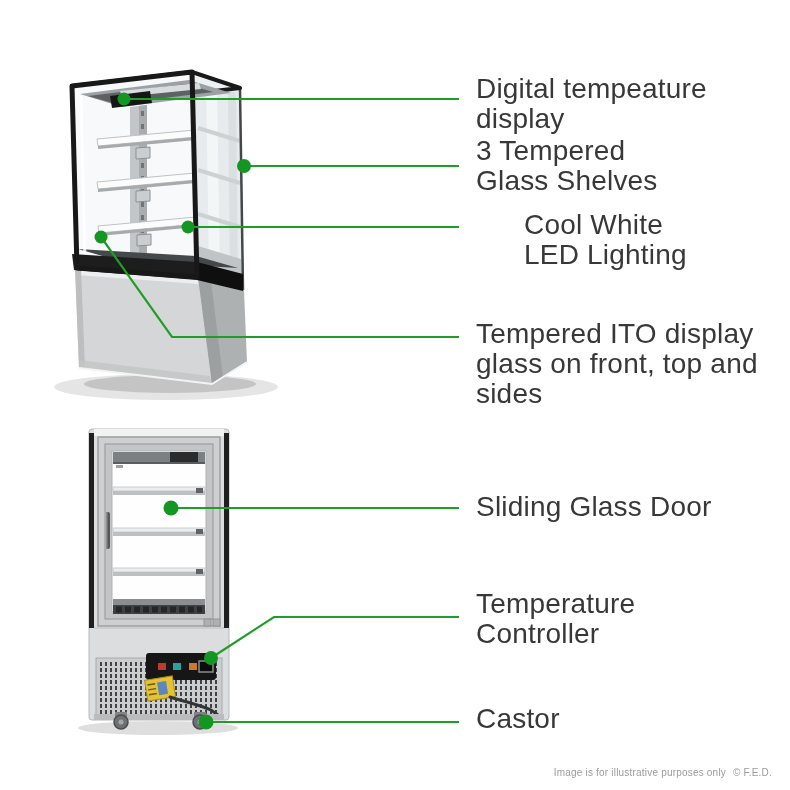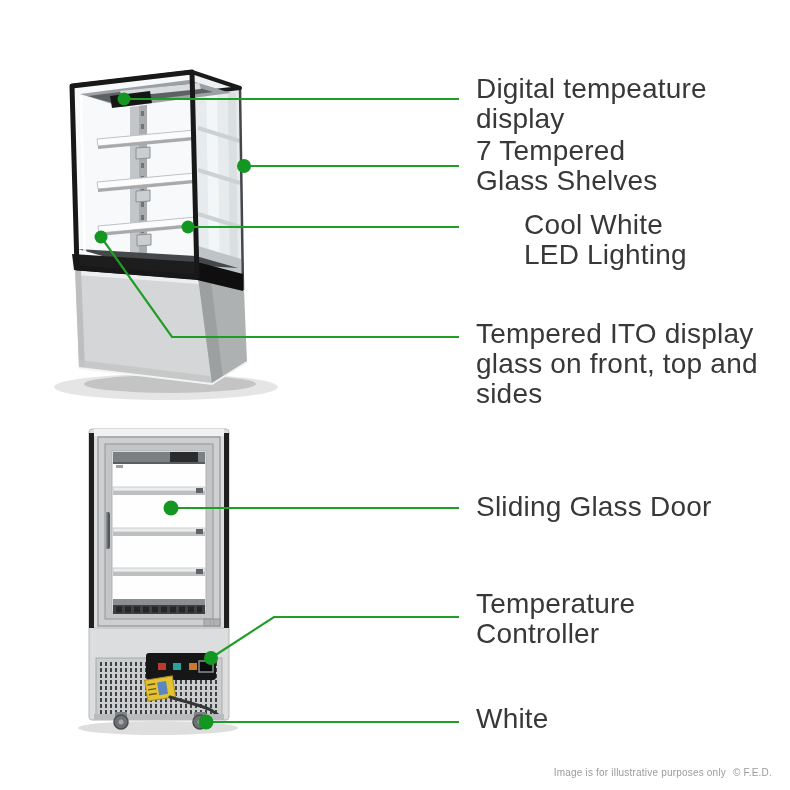--- a/index.html
+++ b/index.html
@@ -194,29 +194,29 @@
       <circle cx="188" cy="227" r="6.5"></circle>
       <circle cx="101" cy="237" r="6.5"></circle>
       <circle cx="171" cy="508" r="7.5"></circle>
       <circle cx="211" cy="658" r="7"></circle>
       <circle cx="206" cy="722" r="7.5"></circle>
     </g>
   </svg>
 
   <div class="feature-label lbl-1">Digital tempeature
 display</div>
-  <div class="feature-label lbl-2">7 Tempered
+  <div class="feature-label lbl-2">3 Tempered
 Glass Shelves</div>
   <div class="feature-label lbl-3">Cool White
 LED Lighting</div>
   <div class="feature-label lbl-4">Tempered ITO display
 glass on front, top and
 sides</div>
   <div class="feature-label lbl-6">Temperature
 Controller</div>
   <div class="feature-label lbl-5">Sliding Glass Door</div>
-  <div class="feature-label lbl-7">White</div>
+  <div class="feature-label lbl-7">Castor</div>
 
   <div class="footer">
     <span>Image is for illustrative purposes only</span><span class="copy">© F.E.D.</span>
   </div>
 
 </div>
 
 </body></html>

